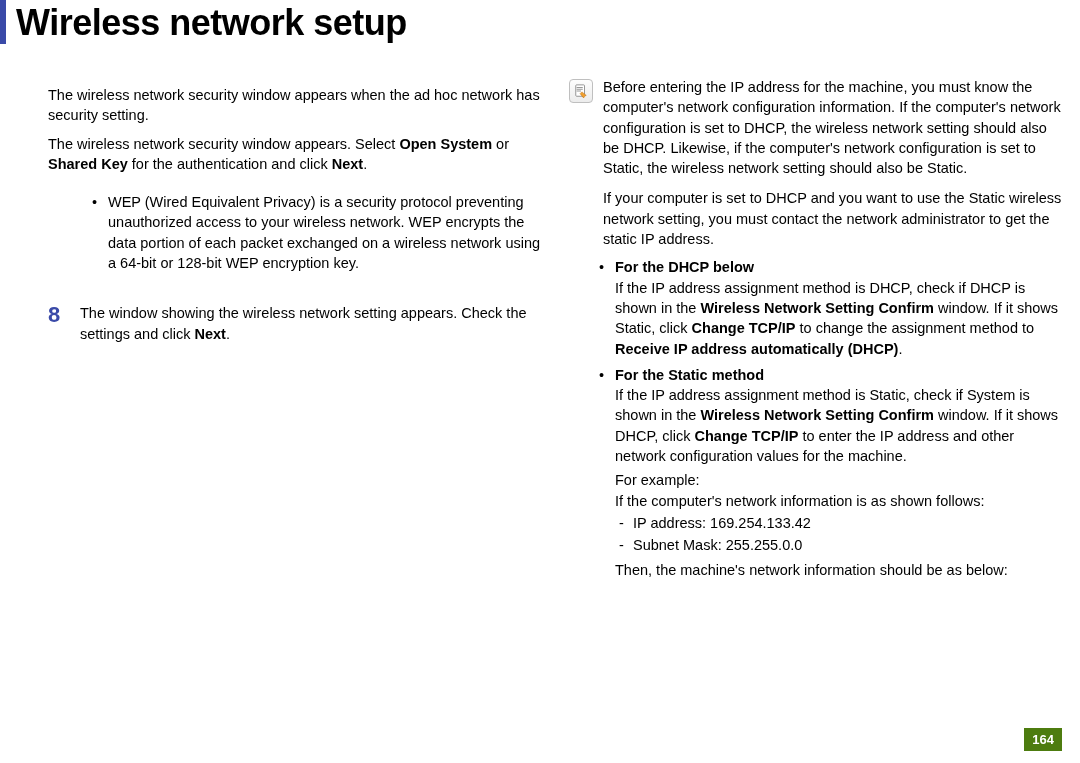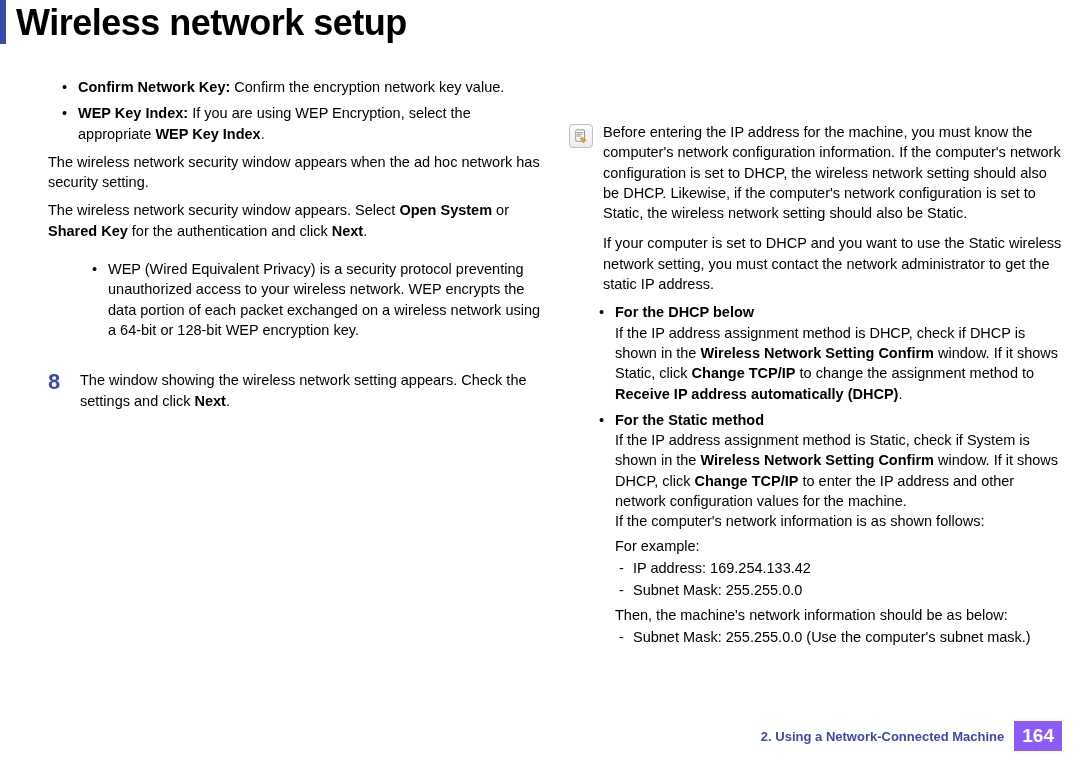--- a/index.html
+++ b/index.html
@@ -63,21 +63,20 @@
     flex-shrink: 0;
     line-height: 1.1;
     text-align: left;
   }
   .step-body { flex: 1; }
   .note-box {
     display: flex;
     align-items: flex-start;
     gap: 10px;
     margin-bottom: 10px;
-    margin-top: 45px;
   }
   .note-icon {
     width: 24px;
     height: 24px;
     border: 1px solid #bfbfbf;
     border-radius: 4px;
     background: linear-gradient(#fdfdfd,#ececec);
     display: flex;
     align-items: center;
     justify-content: center;
@@ -90,47 +89,39 @@
     position: absolute;
     bottom: 12px;
     right: 18px;
     display: flex;
     align-items: center;
     gap: 10px;
     font-size: 13px;
   }
   .footer-text { color: #3a4aa8; font-weight: 700; }
   .page-num {
-    background: #8b5cf6;
+    background: #4d7c0f;
     color: #fff;
     font-weight: 700;
     padding: 4px 8px;
-    font-size: 19px;
+    font-size: 13px;
   }
   b { font-weight: 700; }
 </style>
 </head>
 <body>
 
 <div class="title-bar">
   <div class="title-accent"></div>
   <h1 class="page-title">Wireless network setup</h1>
 </div>
 
 <div class="columns">
 
   <div class="col">
-    <ul class="bullet-list">
-      <li>
-        <b>Confirm Network Key:</b><span> Confirm the encryption network key value.</span>
-      </li>
-      <li>
-        <b>WEP Key Index:</b><span> If you are using WEP Encryption, select the appropriate </span><b>WEP Key Index</b><span>.</span>
-      </li>
-    </ul>
 
     <p class="para">The wireless network security window appears when the ad hoc network has security setting.</p>
 
     <p class="para">
       <span>The wireless network security window appears. Select </span><b>Open System</b><span> or </span><b>Shared Key</b><span> for the authentication and click </span><b>Next</b><span>.</span>
     </p>
 
     <ul class="sub-bullet">
       <li>WEP (Wired Equivalent Privacy) is a security protocol preventing unauthorized access to your wireless network. WEP encrypts the data portion of each packet exchanged on a wireless network using a 64-bit or 128-bit WEP encryption key.</li>
     </ul>
@@ -162,31 +153,29 @@
         <b>For the DHCP below</b>
         <div>
           <span>If the IP address assignment method is DHCP, check if DHCP is shown in the </span><b>Wireless Network Setting Confirm</b><span> window. If it shows Static, click </span><b>Change TCP/IP</b><span> to change the assignment method to </span><b>Receive IP address automatically (DHCP)</b><span>.</span>
         </div>
       </li>
       <li style="">
         <b>For the Static method</b>
         <div>
           <span>If the IP address assignment method is Static, check if System is shown in the </span><b>Wireless Network Setting Confirm</b><span> window. If it shows DHCP, click </span><b>Change TCP/IP</b><span> to enter the IP address and other network configuration values for the machine.</span>
         </div>
+        <div style="margin-top:4px;">For example:</div>
         <div>If the computer's network information is as shown follows:</div>
-        <div style="margin-top:4px;">For example:</div>
         <ul class="dash-list" style="padding-left:4px;">
           <li>IP address: 169.254.133.42</li>
           <li>Subnet Mask: 255.255.0.0</li>
         </ul>
         <div style="margin-top:4px;">Then, the machine's network information should be as below:</div>
         <ul class="dash-list" style="padding-left:4px;">
-          <li>Subnet Mask: 255.255.0.0 (Use the computer's subnet mask.)</li>
         </ul>
       </li>
     </ul>
   </div>
 </div>
 
 <div class="footer">
-  <span class="footer-text">2.  Using a Network-Connected Machine</span>
   <span class="page-num">164</span>
 </div>
 
 </body></html>

